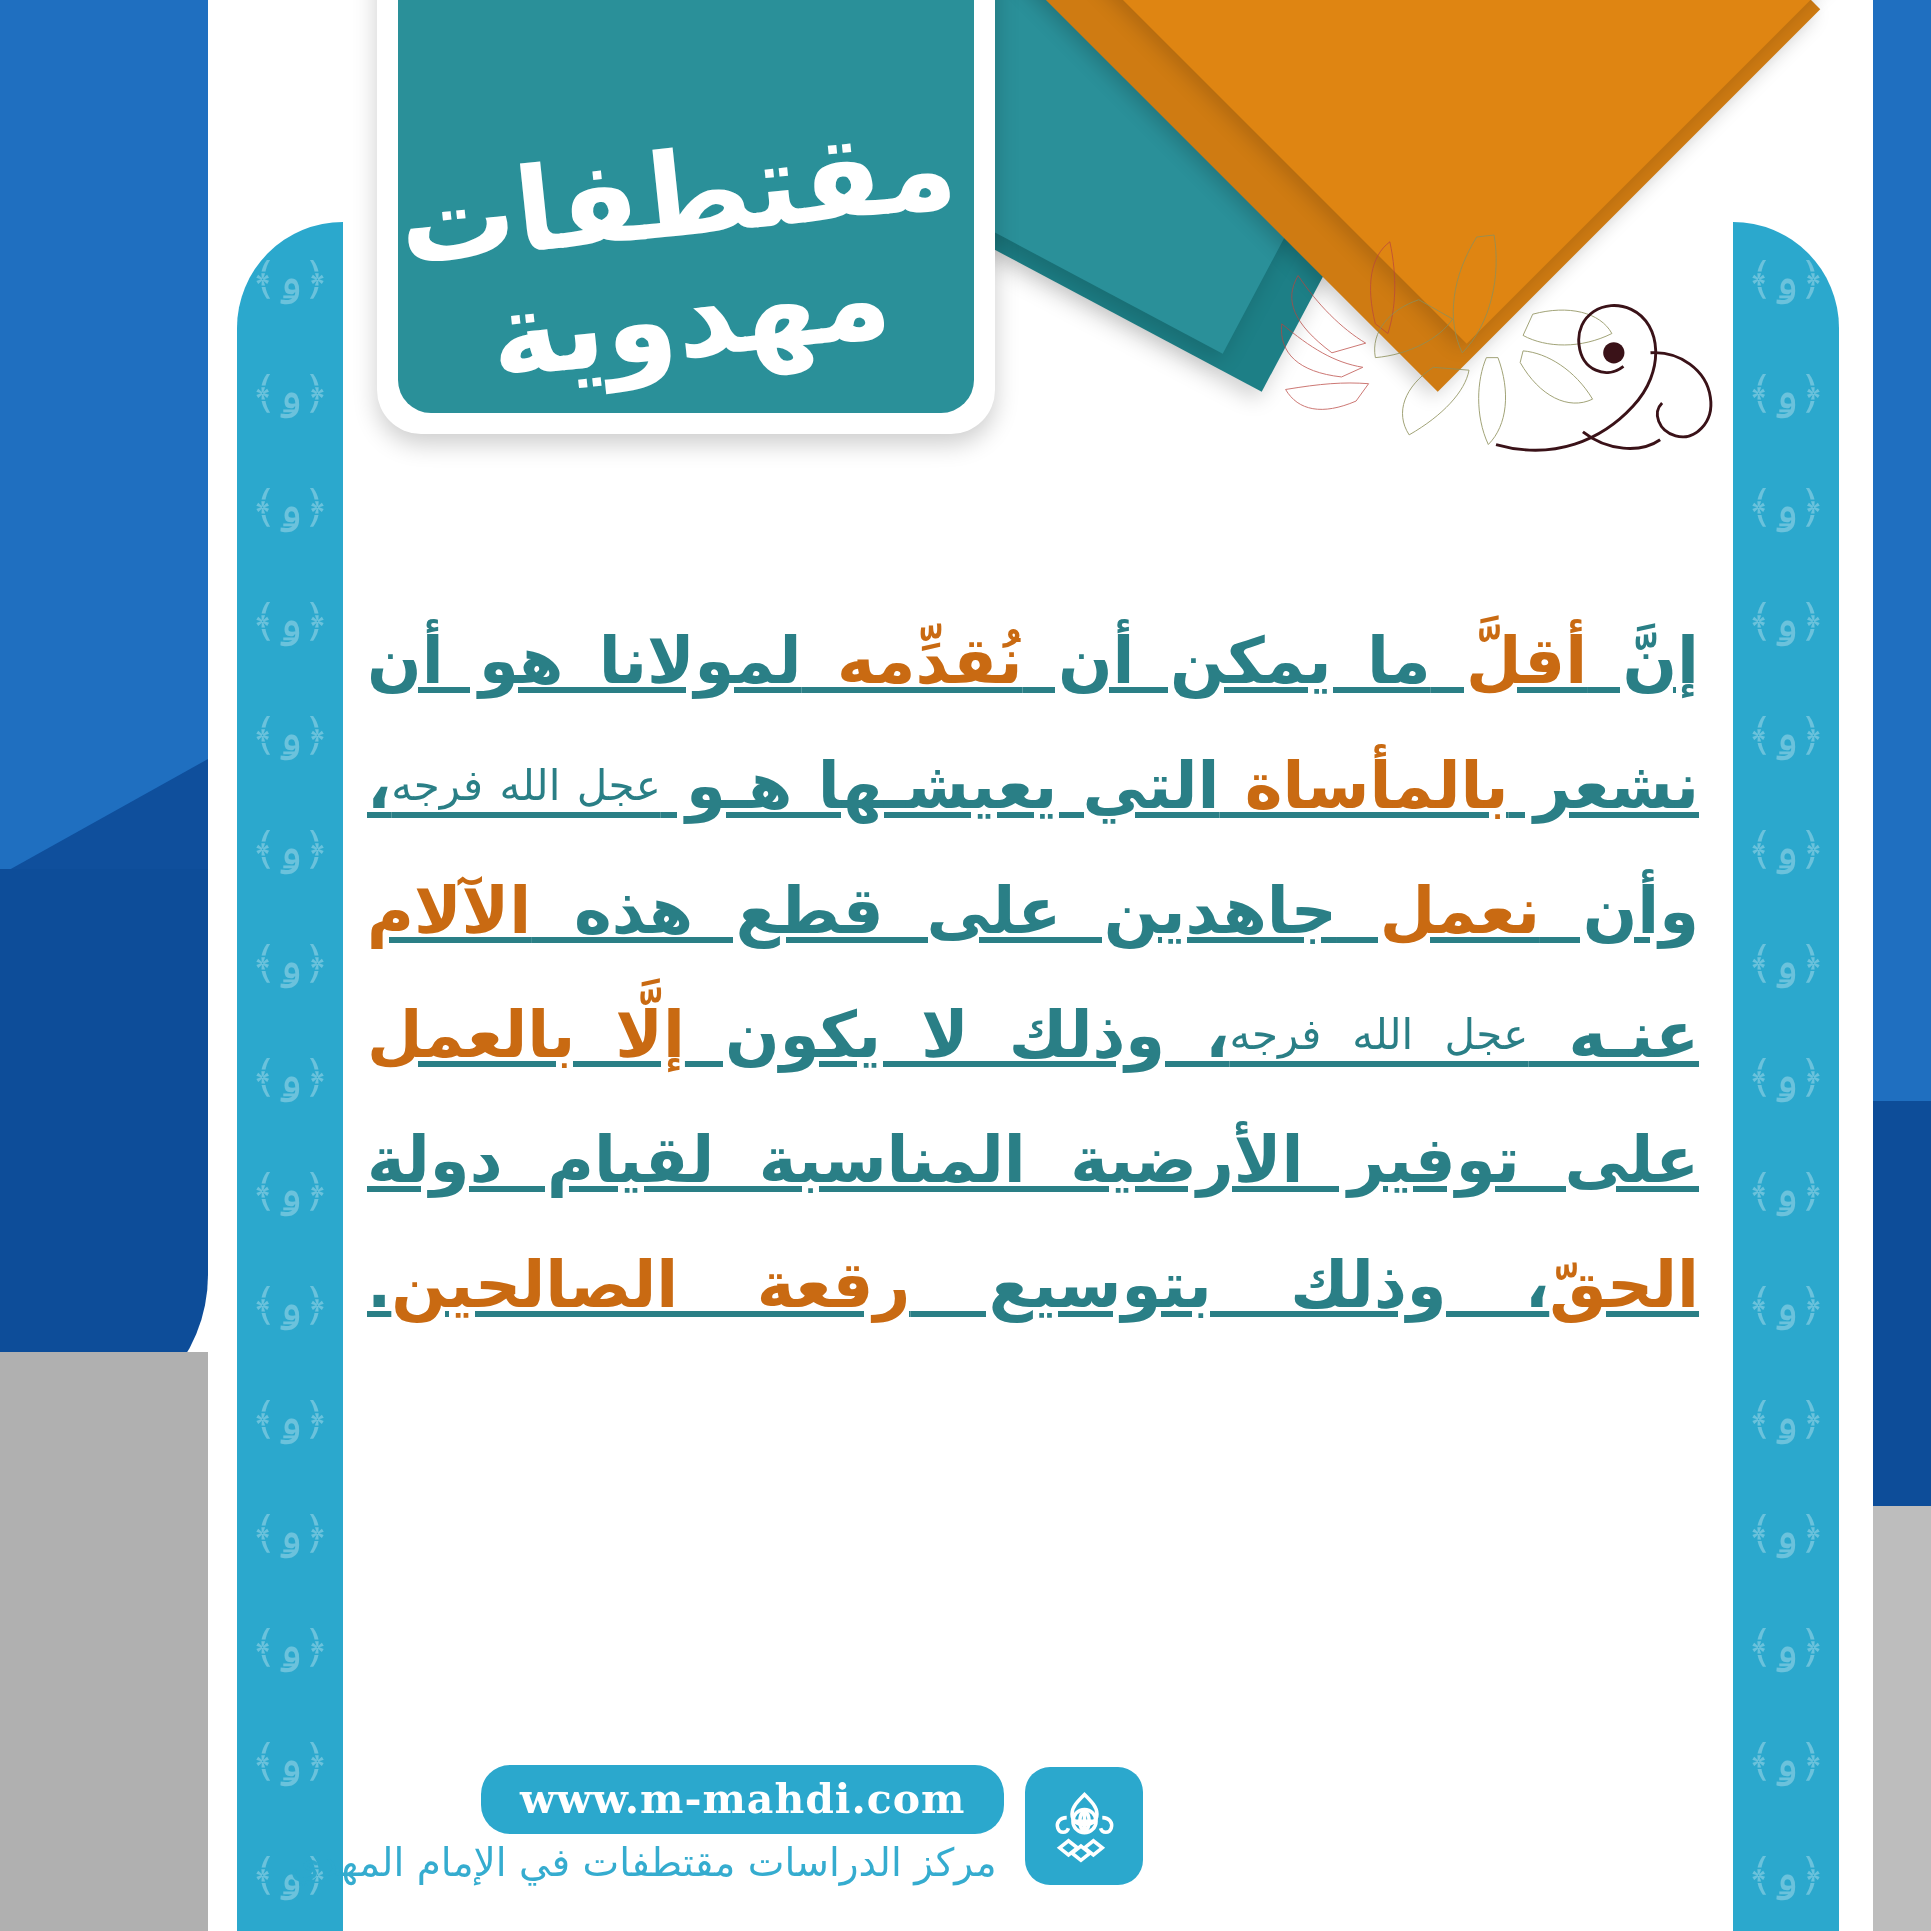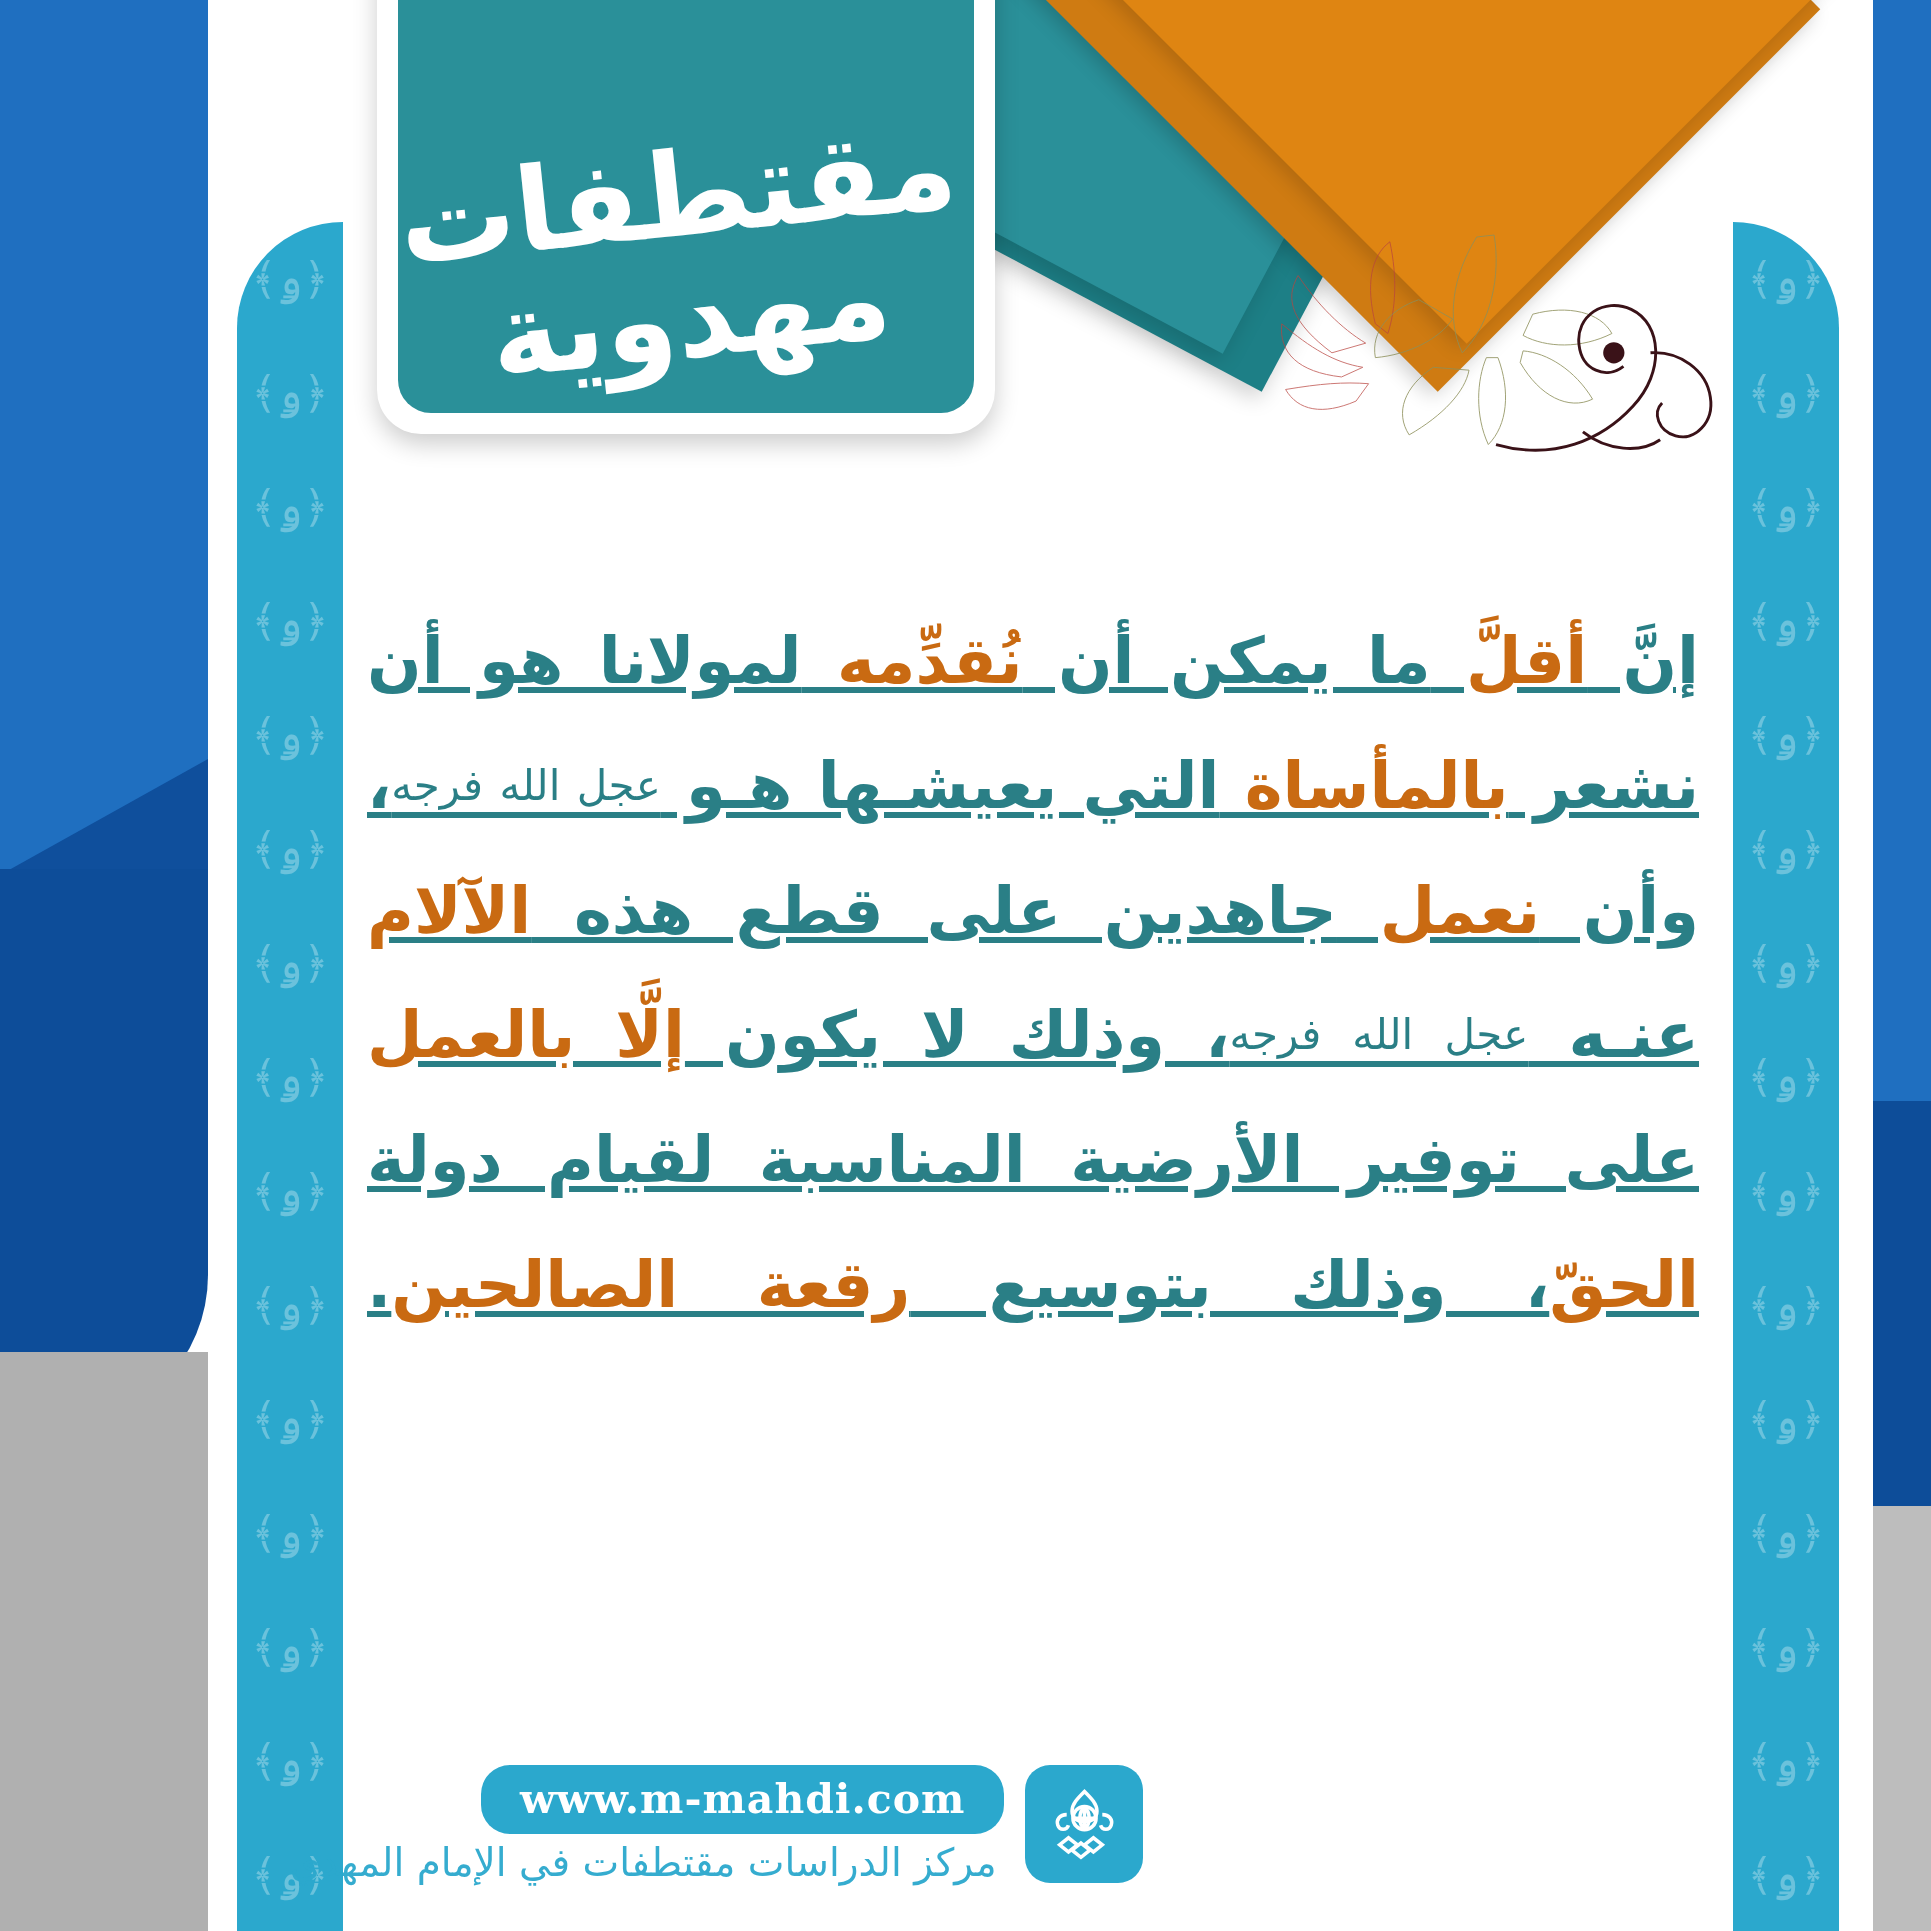--- a/index.html
+++ b/index.html
@@ -155,21 +155,21 @@
   .content .hon{
     font-size:42px;
     vertical-align:7.7px;
     letter-spacing:-1px;
     font-weight:400;
   }
 
   
   .footer{
     position:absolute;left:290px;bottom:46px;
-    display:flex;align-items:flex-start;gap:21px;margin-top:6px;
+    display:flex;align-items:flex-end;gap:21px;margin-top:6px;
   }
   .logo-mark{
     width:118px;height:118px;border-radius:25px;background:#2ba8cd;
     display:flex;align-items:center;justify-content:center;flex:0 0 auto;
   }
   .footer-right{display:flex;flex-direction:column;gap:5.8px;}
   .url-pill{
     background:#2ba8cd;color:#ffffff;
     border-radius:29px;
     padding:9.7px 39px 11.6px 39px;

